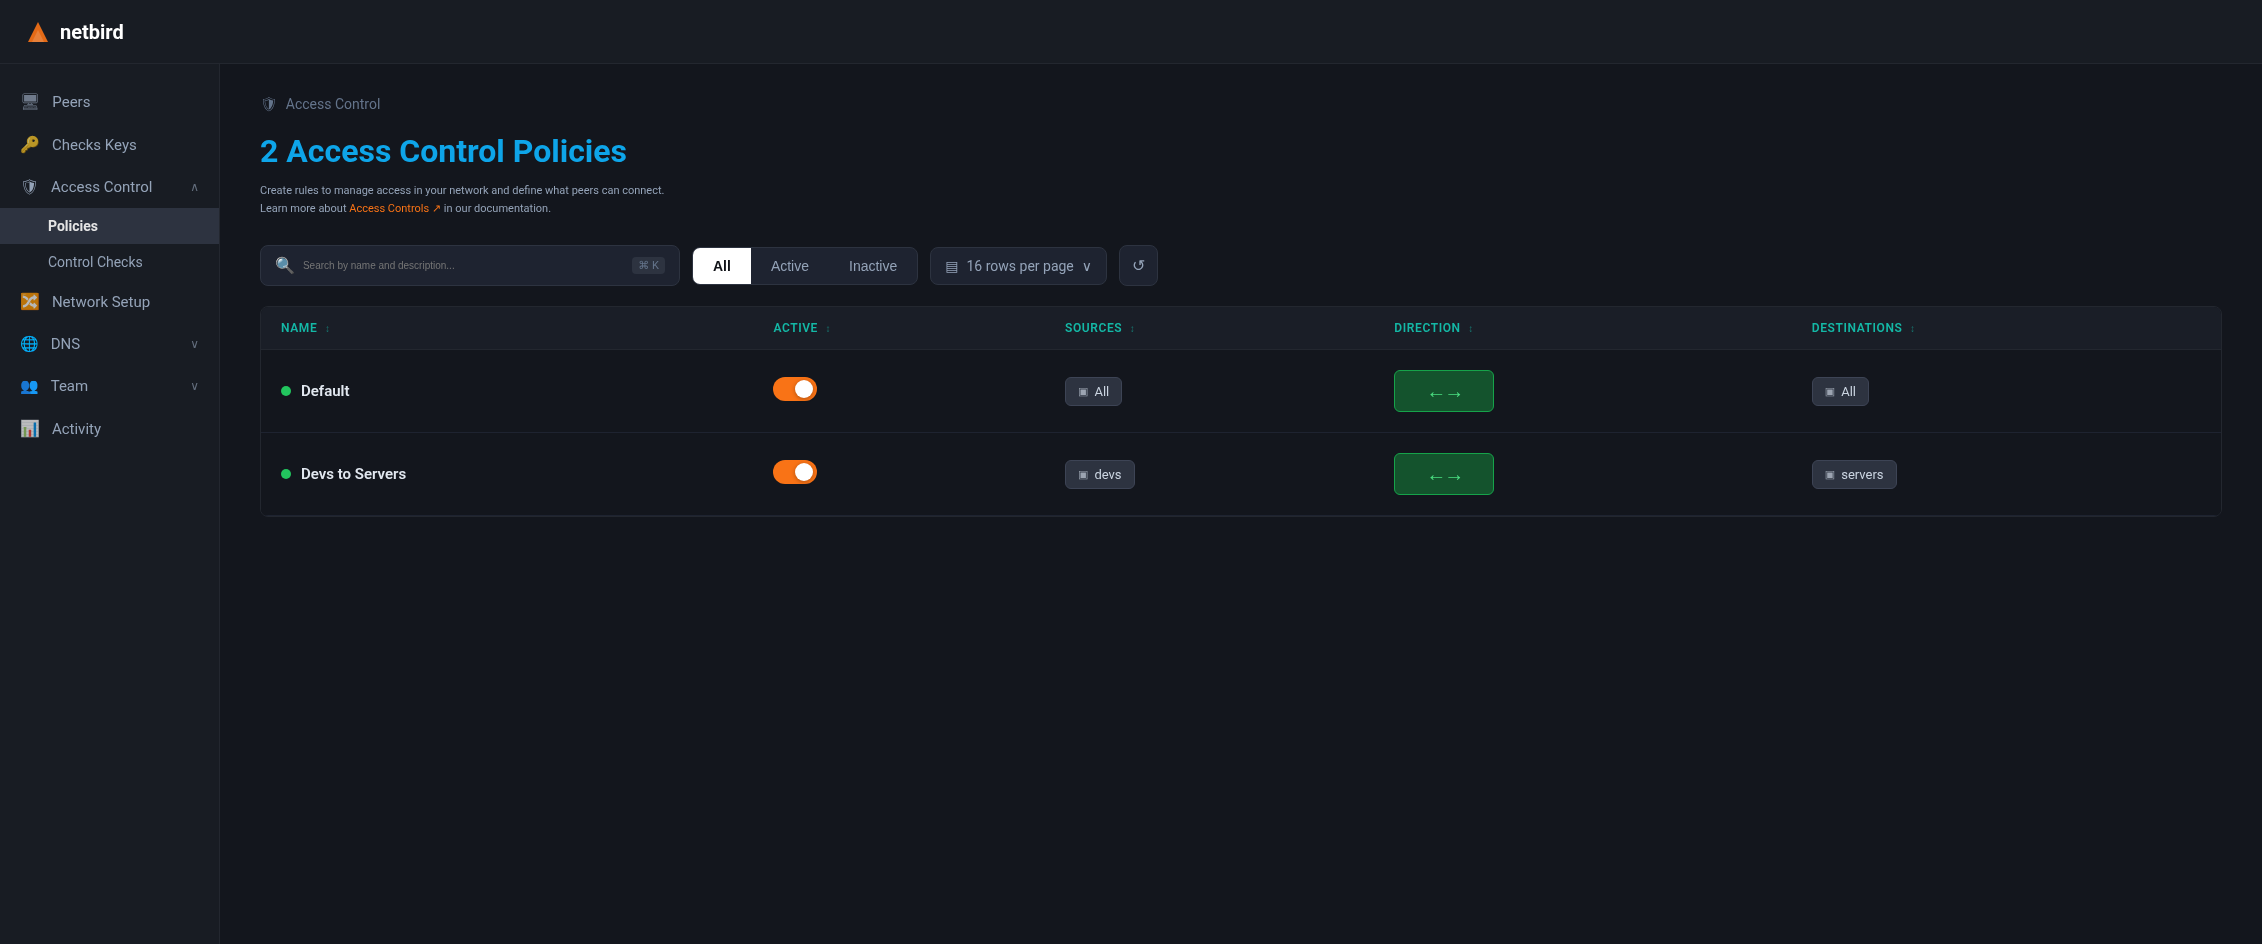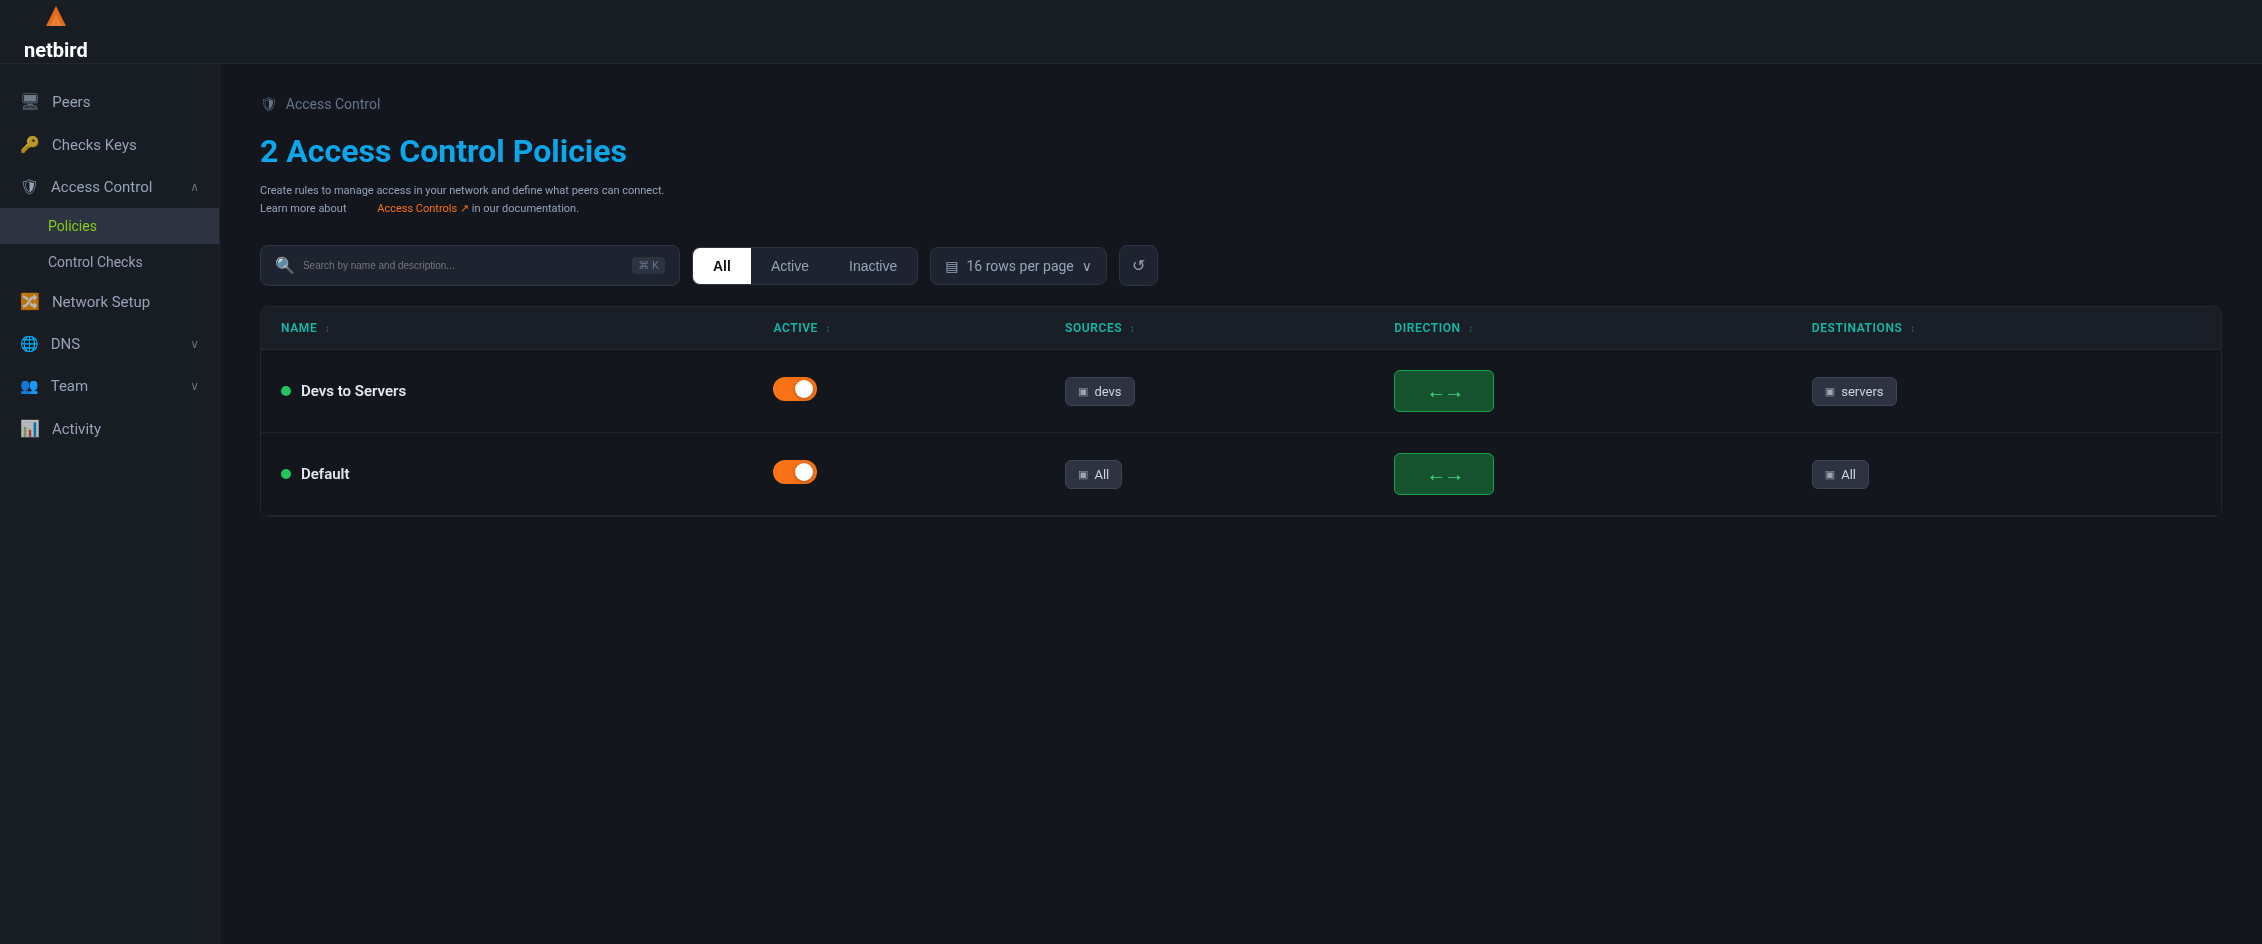--- a/index.html
+++ b/index.html
@@ -21,21 +21,20 @@
       border-bottom: 1px solid #23272f;
       flex-shrink: 0;
     }
     .logo {
       display: flex;
       align-items: center;
       gap: 8px;
       font-size: 20px;
       font-weight: 700;
       color: #fff;
-      flex-direction: column;
     }
     .logo-icon {
       width: 28px;
       height: 28px;
     }
     
     .layout {
       display: flex;
       flex: 1;
       overflow: hidden;
@@ -63,23 +62,23 @@
     .sidebar-item .icon { font-size: 16px; opacity: 0.7; }
     .sidebar-subitem {
       padding: 10px 20px 10px 48px;
       cursor: pointer;
       color: #94a3b8;
       font-size: 14px;
       display: flex;
       align-items: center;
     }
     .sidebar-subitem.active {
-      color: #84cc16;
+      color: #e5e5e5;
       background: #2d3340;
-      font-weight: 400;
+      font-weight: 700;
     }
     .sidebar-item-row {
       display: flex;
       align-items: center;
       justify-content: space-between;
       padding: 12px 20px;
       cursor: pointer;
       color: #94a3b8;
       font-size: 15px;
     }
@@ -109,21 +108,20 @@
     }
     .page-desc {
       color: #94a3b8;
       font-size: 11px;
       line-height: 1.6;
       margin-bottom: 28px;
     }
     .page-desc a {
       color: #f97316;
       text-decoration: none;
-      margin-left: 28px;
     }
     
     .filter-bar {
       display: flex;
       align-items: center;
       gap: 12px;
       margin-bottom: 0;
     }
     .search-box {
       display: flex;
@@ -437,77 +435,77 @@
               <span class="sort-icon">↕</span>
             </th>
           </tr>
         </thead>
         <tbody>
 
           <tr>
             <td>
               <div class="row-name">
                 <div class="status-dot"></div>
-                <span>Devs to Servers</span>
+                <span>Default</span>
               </div>
             </td>
             <td>
               <label class="toggle">
                 
                 <span class="toggle-slider"></span>
               </label>
             </td>
             <td>
               <span class="tag-chip">
                 <span class="chip-icon">▣</span>
+                <span>All</span>
+              </span>
+            </td>
+            <td>
+              <div class="direction-badge">
+                <span class="arrow">←→</span>
+              </div>
+            </td>
+            <td>
+              <span class="tag-chip">
+                <span class="chip-icon">▣</span>
+                <span>All</span>
+              </span>
+            </td>
+          </tr>
+
+          <tr>
+            <td>
+              <div class="row-name">
+                <div class="status-dot"></div>
+                <span>Devs to Servers</span>
+              </div>
+            </td>
+            <td>
+              <label class="toggle">
+                
+                <span class="toggle-slider"></span>
+              </label>
+            </td>
+            <td>
+              <span class="tag-chip">
+                <span class="chip-icon">▣</span>
                 <span>devs</span>
               </span>
             </td>
             <td>
               <div class="direction-badge">
                 <span class="arrow">←→</span>
               </div>
             </td>
             <td>
               <span class="tag-chip">
                 <span class="chip-icon">▣</span>
                 <span>servers</span>
               </span>
             </td>
           </tr>
-
-          <tr>
-            <td>
-              <div class="row-name">
-                <div class="status-dot"></div>
-                <span>Default</span>
-              </div>
-            </td>
-            <td>
-              <label class="toggle">
-                
-                <span class="toggle-slider"></span>
-              </label>
-            </td>
-            <td>
-              <span class="tag-chip">
-                <span class="chip-icon">▣</span>
-                <span>All</span>
-              </span>
-            </td>
-            <td>
-              <div class="direction-badge">
-                <span class="arrow">←→</span>
-              </div>
-            </td>
-            <td>
-              <span class="tag-chip">
-                <span class="chip-icon">▣</span>
-                <span>All</span>
-              </span>
-            </td>
-          </tr>
         </tbody>
       </table>
     </div>
 
   </main>
 </div>
 
 </body></html>

